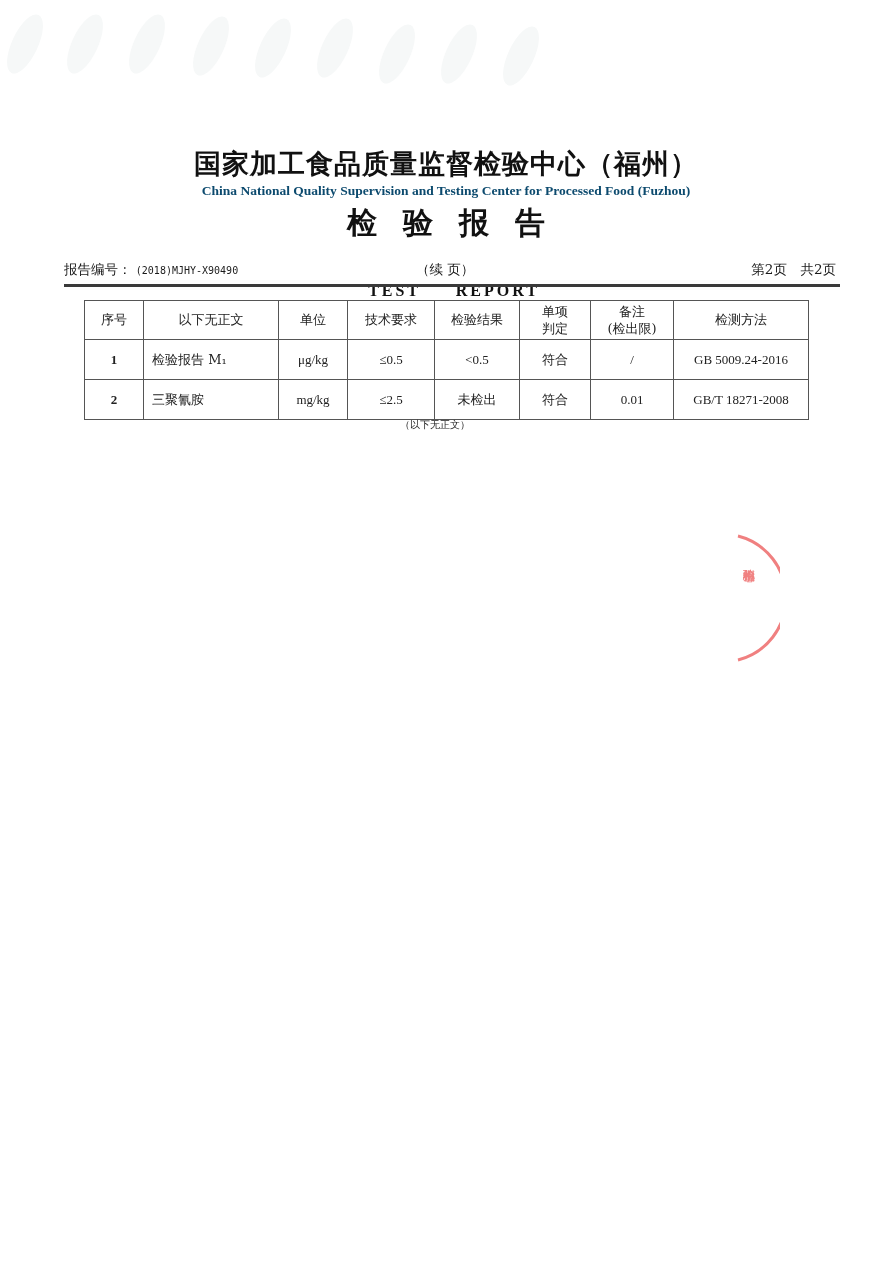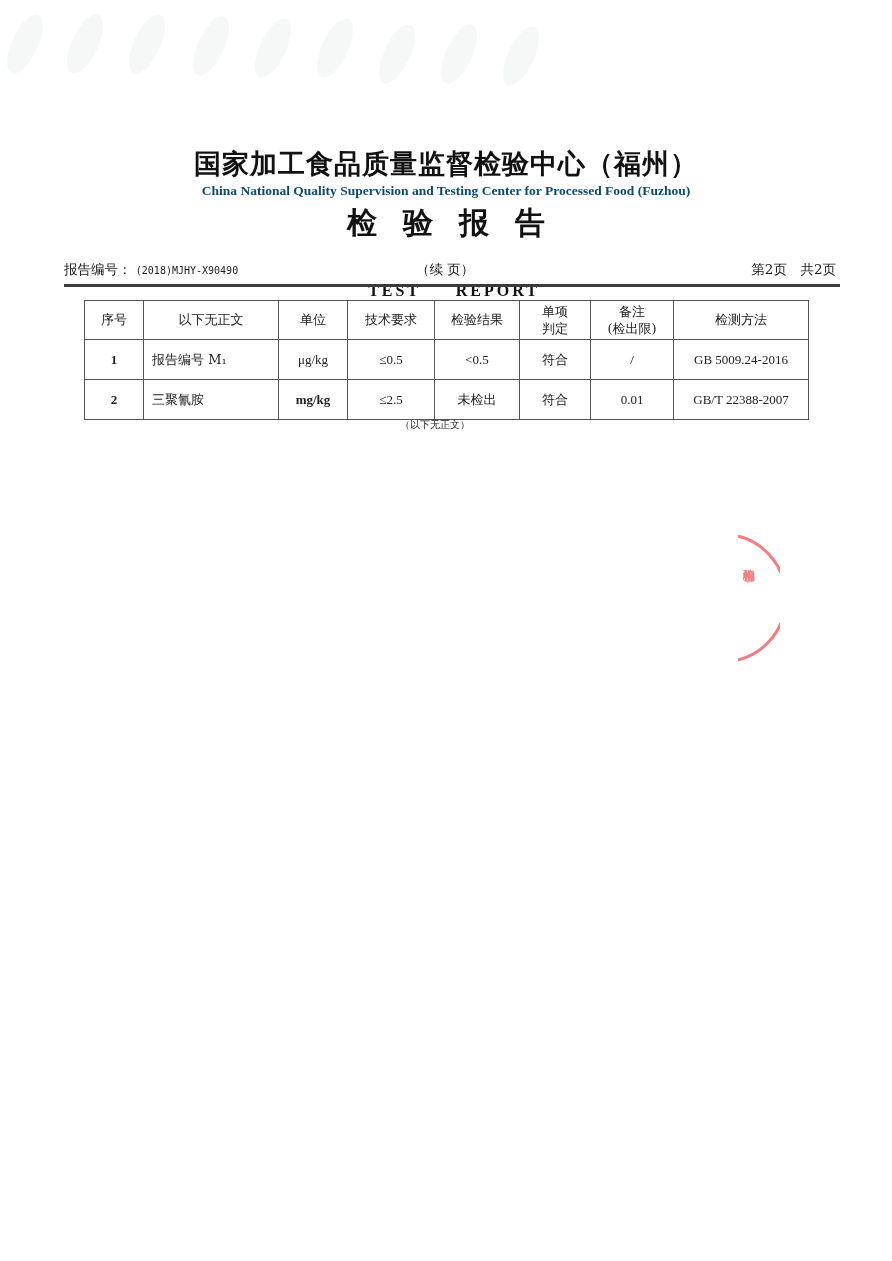--- a/index.html
+++ b/index.html
@@ -79,37 +79,37 @@
       <div>判定</div>
     </th>
     <th class="c7" style="line-height:17px;">
       <div>备注</div>
       <div>(检出限)</div>
     </th>
     <th class="c8">检测方法</th>
   </tr>
   <tr>
     <td style="font-family:'Liberation Serif',serif;font-weight:bold;">1</td>
-    <td class="left">报告编号 M₁</td>
+    <td class="left">检验报告 M₁</td>
     <td style="font-family:'Liberation Serif',serif;">μg/kg</td>
     <td style="font-family:'Liberation Serif',serif;">≤0.5</td>
     <td style="font-family:'Liberation Serif',serif;">&lt;0.5</td>
     <td>符合</td>
     <td style="font-family:'Liberation Serif',serif;">/</td>
     <td style="font-family:'Liberation Serif',serif;">GB 5009.24-2016</td>
   </tr>
   <tr>
     <td style="font-family:'Liberation Serif',serif;font-weight:bold;">2</td>
     <td class="left">三聚氰胺</td>
-    <td style="font-family:'Liberation Serif',serif;font-weight:bold;">mg/kg</td>
+    <td style="font-family:'Liberation Serif',serif;font-weight:normal;">mg/kg</td>
     <td style="font-family:'Liberation Serif',serif;">≤2.5</td>
     <td>未检出</td>
     <td>符合</td>
     <td style="font-family:'Liberation Serif',serif;">0.01</td>
-    <td style="font-family:'Liberation Serif',serif;">GB/T 22388-2007</td>
+    <td style="font-family:'Liberation Serif',serif;">GB/T 18271-2008</td>
   </tr>
 </tbody>
   </table>
 
 <div class="end-note">（以下无正文）</div>
 
 <div class="stamp">
   <svg width="90" height="135" viewBox="0 0 90 135">
     <path d="M 48 6 A 64 64 0 0 1 48 130" fill="none" stroke="#f08080" stroke-width="3"></path>
   </svg>

